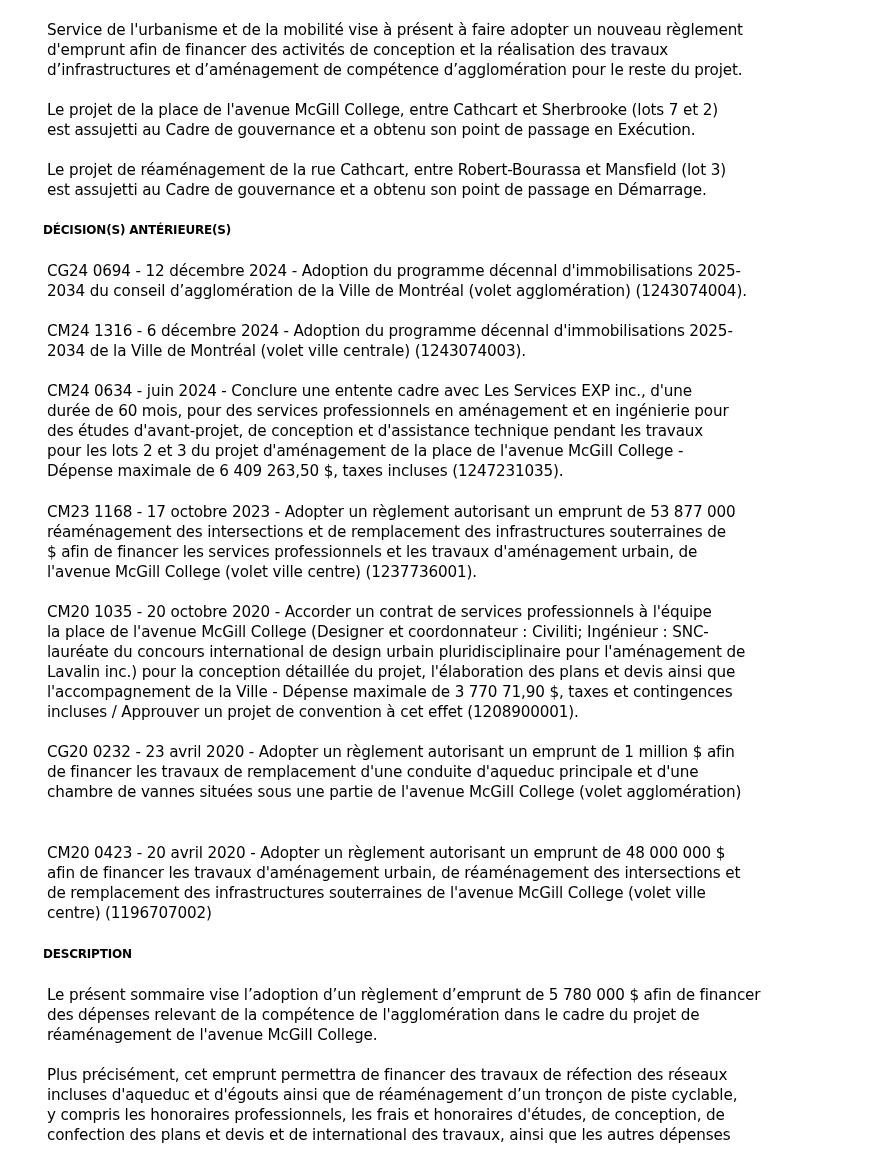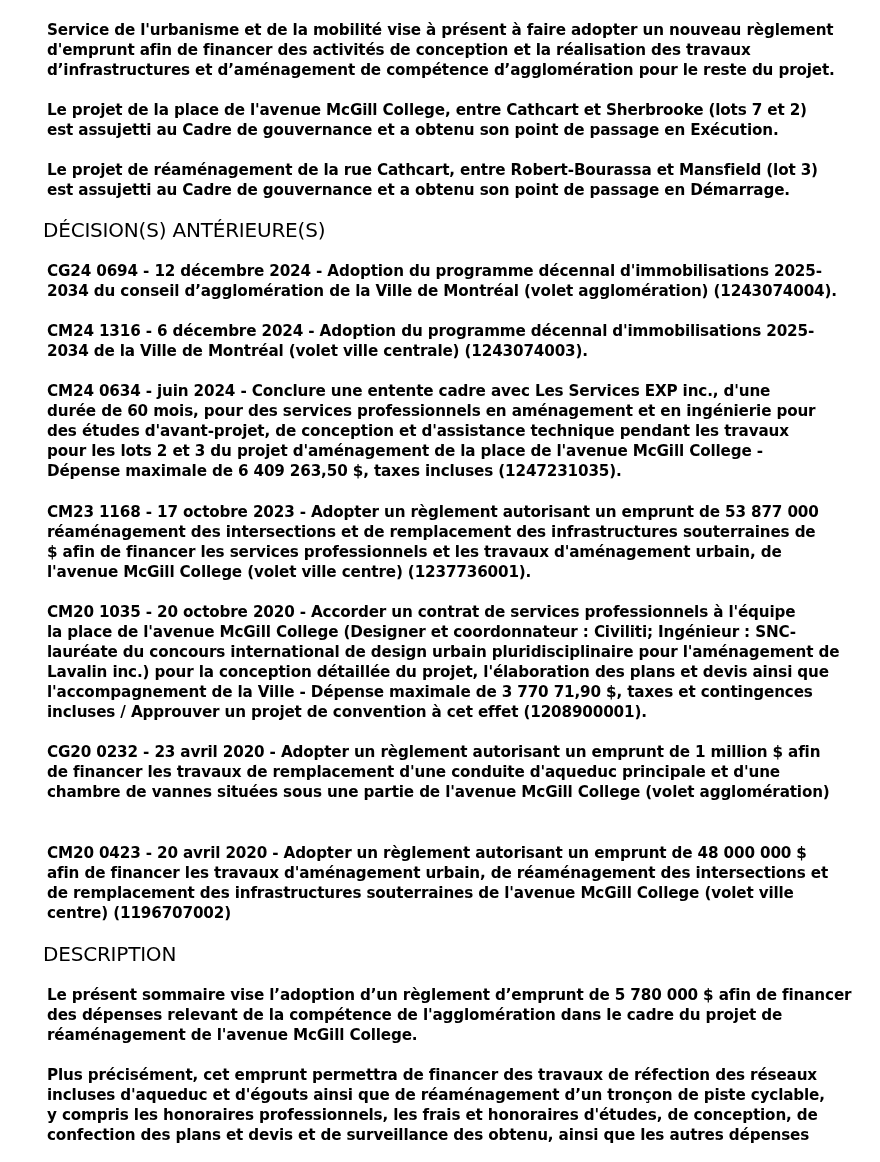--- a/index.html
+++ b/index.html
@@ -25,28 +25,27 @@
       position: absolute;
       left: 47px;
       font-size: 15.2px;
       line-height: 20px;
       letter-spacing: -0.15px;
       white-space: nowrap;
     }
     .para .line {
       display: block;
       height: 20px;
-      font-weight: bold;
     }
     .heading {
       position: absolute;
       left: 43px;
-      font-size: 20px;
+      font-size: 12px;
       line-height: 20px;
-      font-weight: normal;
+      font-weight: bold;
       letter-spacing: -0.2px;
       white-space: nowrap;
     }
   </style>
 </head>
 <body>
 
 <div class="page">
 
   <div class="para" style="top:20px">
@@ -119,16 +118,16 @@
   <div class="para" style="top:985px">
     <span class="line">Le présent sommaire vise l’adoption d’un règlement d’emprunt de 5 780 000 $ afin de financer</span>
     <span class="line">des dépenses relevant de la compétence de l'agglomération dans le cadre du projet de</span>
     <span class="line">réaménagement de l'avenue McGill College.</span>
   </div>
 
   <div class="para" style="top:1065px">
     <span class="line">Plus précisément, cet emprunt permettra de financer des travaux de réfection des réseaux</span>
     <span class="line">incluses d'aqueduc et d'égouts ainsi que de réaménagement d’un tronçon de piste cyclable,</span>
     <span class="line">y compris les honoraires professionnels, les frais et honoraires d'études, de conception, de</span>
-    <span class="line">confection des plans et devis et de surveillance des obtenu, ainsi que les autres dépenses</span>
+    <span class="line">confection des plans et devis et de international des travaux, ainsi que les autres dépenses</span>
   </div>
 
 </div>
 
 </body></html>

